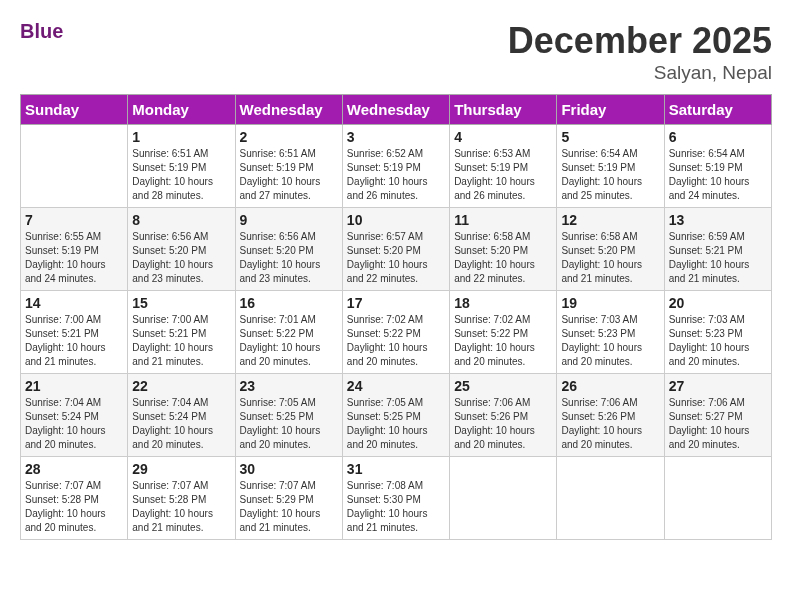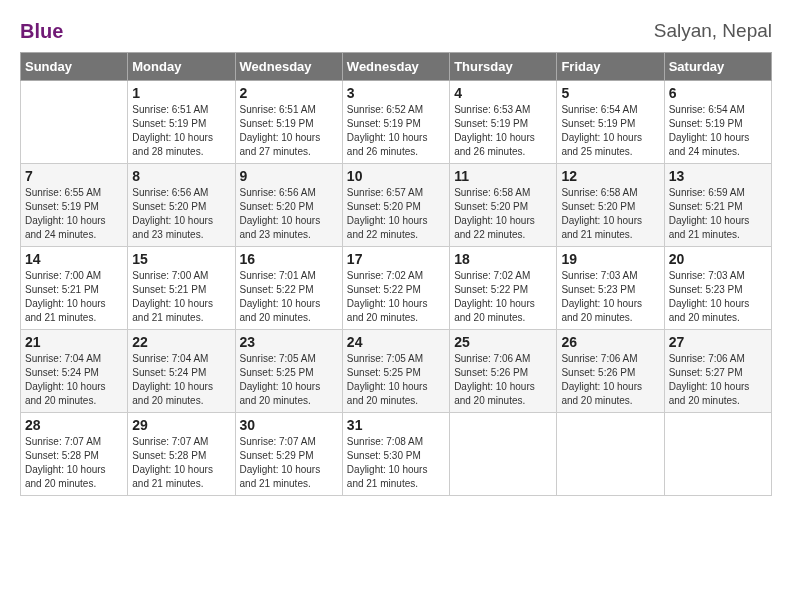--- a/index.html
+++ b/index.html
@@ -45,25 +45,25 @@
     .location {
       font-size: 19px;
       color: #555;
     }
     table {
       width: 100%;
       border-collapse: collapse;
       font-size: 11px;
     }
     thead tr th {
-      background-color: #737373;
+      background-color: #a21caf;
       color: white;
       padding: 6px 4px;
       text-align: left;
-      font-size: 13px;
+      font-size: 15px;
       border: 1px solid #aaa;
     }
     tbody tr td {
       border: 1px solid #ccc;
       vertical-align: top;
       padding: 4px;
       width: 14.28%;
       min-height: 80px;
       background: #fff;
     }
@@ -89,20 +89,21 @@
 </head>
 <body>
 
 <div class="header">
   <div class="logo">
     <div>
       <div class="logo-text" style="color:#701a75;font-size:20px;">Blue</div>
     </div>
   </div>
   <div class="title-area">
+    <div class="month-title">December 2025</div>
     <div class="location">Salyan, Nepal</div>
   </div>
 </div>
 
 <table>
   <thead>
     <tr id="weekday-header">
         <th>Sunday</th>
         <th>Monday</th>
         <th>Wednesday</th>

